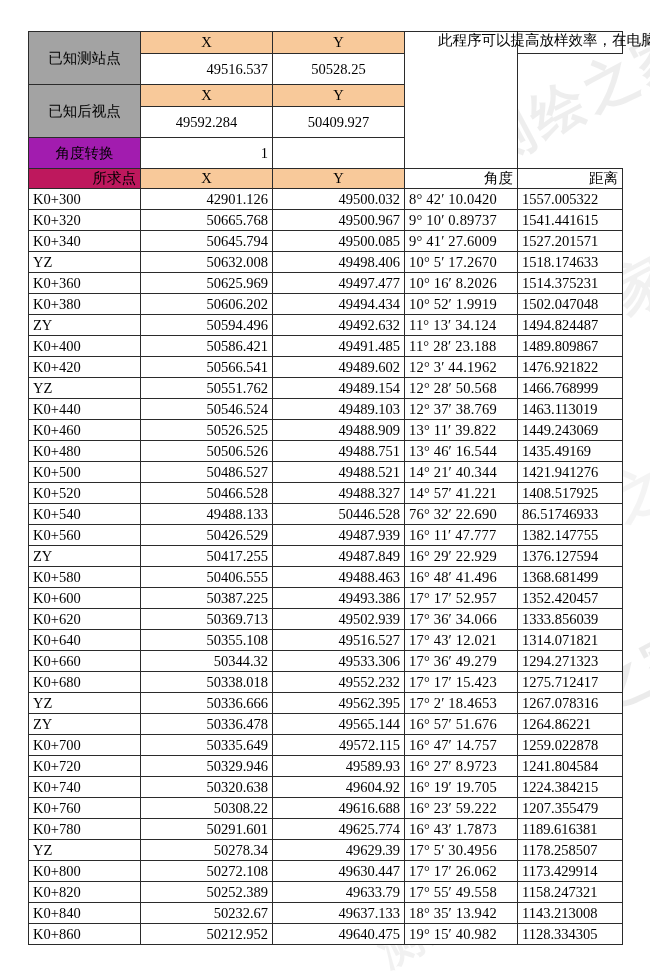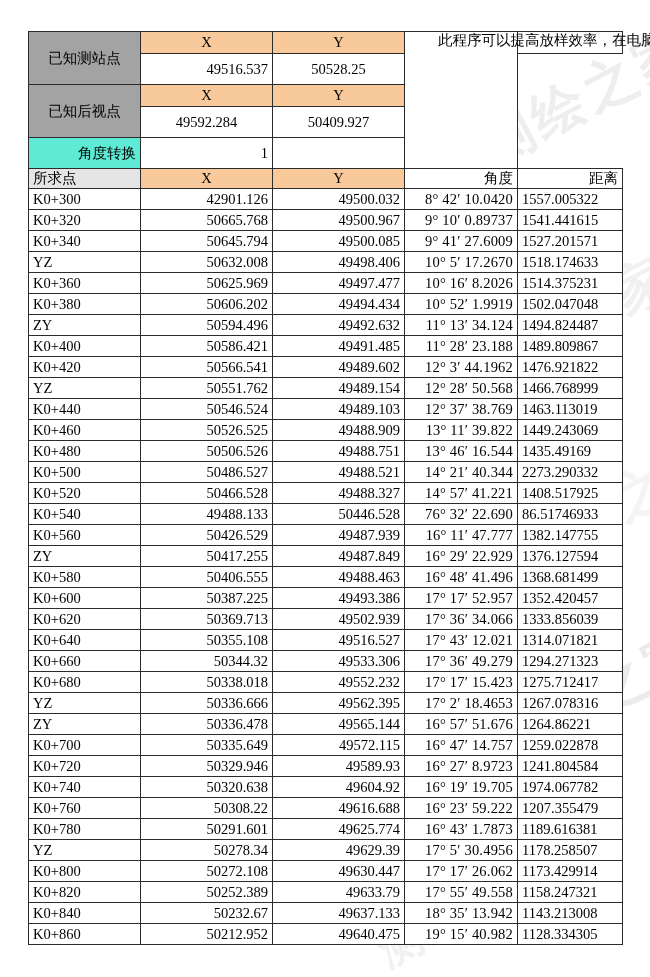--- a/index.html
+++ b/index.html
@@ -70,22 +70,22 @@
   col.c-ang   { width: 113px; }
   col.c-dist  { width: 105px; }
 
   
   .hdr {
     background: #f8c99a;
     text-align: center;
     font-size: 15px;
   }
   .hdr-left {
-    background: #e5e5e5;
-    text-align: left;
+    background: #be185d;
+    text-align: right;
     font-size: 15px;
   }
   .plain { background: #ffffff; }
   .ctr   { text-align: center; }
   .rgt   { text-align: right; }
   .lft   { text-align: right; }
 
   .cjk {
     font-family: "DejaVu Sans", "Liberation Sans", sans-serif;
     font-size: 14px;
@@ -112,27 +112,27 @@
     padding: 5px 5px 4px 5px;
     white-space: normal;
     word-break: break-all;
   }
   .note-indent { text-indent: 2em; display: block; }
 
   
   tr.data-row td { height: 20px; }
   td.v-name { text-align: left; }
   td.v-x, td.v-y { text-align: right; padding-right: 6px; }
-  td.v-ang { text-align: right; padding-left: 3px; letter-spacing: 0.2px; }
+  td.v-ang { text-align: left; padding-left: 3px; letter-spacing: 0.2px; }
   td.v-dist { text-align: left; padding-right: 5px; }
 
   
   td.conv-label {
-    background: #5eead4;
-    text-align: right;
+    background: #a21caf;
+    text-align: center;
     font-family: "DejaVu Sans", "Liberation Sans", sans-serif;
     font-size: 14.5px;
     vertical-align: middle;
   }
   td.conv-value { background:#ffffff; text-align: right; padding-right: 6px; }
   tr.conv-row td { height: 30px; }
   tr.known-value-row td { height: 30px; }
   tr.known-sub-head td { height: 21px; }
 </style>
 </head>
@@ -293,21 +293,21 @@
           <td class="plain v-x">50506.526</td>
           <td class="plain v-y">49488.751</td>
           <td class="plain v-ang">13° 46′ 16.544</td>
           <td class="plain v-dist">1435.49169</td>
         </tr>
         <tr class="data-row">
           <td class="plain v-name">K0+500</td>
           <td class="plain v-x">50486.527</td>
           <td class="plain v-y">49488.521</td>
           <td class="plain v-ang">14° 21′ 40.344</td>
-          <td class="plain v-dist">2273.290332</td>
+          <td class="plain v-dist">1421.941276</td>
         </tr>
         <tr class="data-row">
           <td class="plain v-name">K0+520</td>
           <td class="plain v-x">50466.528</td>
           <td class="plain v-y">49488.327</td>
           <td class="plain v-ang">14° 57′ 41.221</td>
           <td class="plain v-dist">1408.517925</td>
         </tr>
         <tr class="data-row">
           <td class="plain v-name">K0+540</td>
@@ -398,21 +398,21 @@
           <td class="plain v-x">50329.946</td>
           <td class="plain v-y">49589.93</td>
           <td class="plain v-ang">16° 27′ 8.9723</td>
           <td class="plain v-dist">1241.804584</td>
         </tr>
         <tr class="data-row">
           <td class="plain v-name">K0+740</td>
           <td class="plain v-x">50320.638</td>
           <td class="plain v-y">49604.92</td>
           <td class="plain v-ang">16° 19′ 19.705</td>
-          <td class="plain v-dist">1974.067782</td>
+          <td class="plain v-dist">1224.384215</td>
         </tr>
         <tr class="data-row">
           <td class="plain v-name">K0+760</td>
           <td class="plain v-x">50308.22</td>
           <td class="plain v-y">49616.688</td>
           <td class="plain v-ang">16° 23′ 59.222</td>
           <td class="plain v-dist">1207.355479</td>
         </tr>
         <tr class="data-row">
           <td class="plain v-name">K0+780</td>

